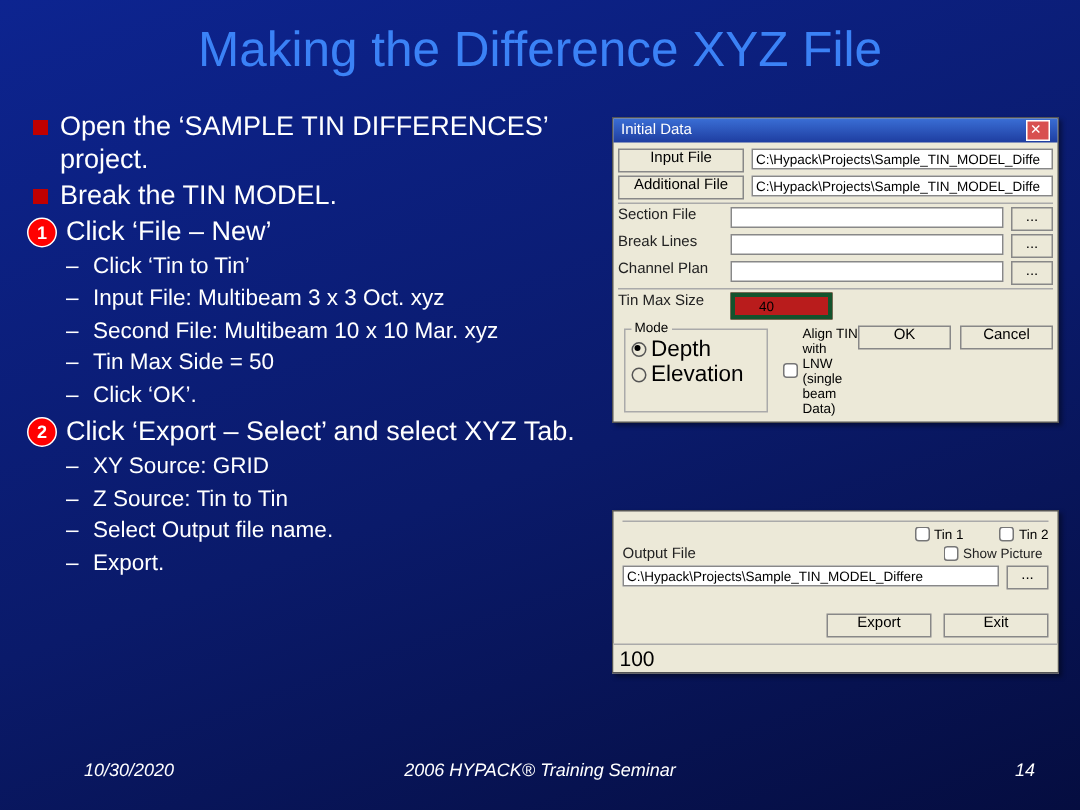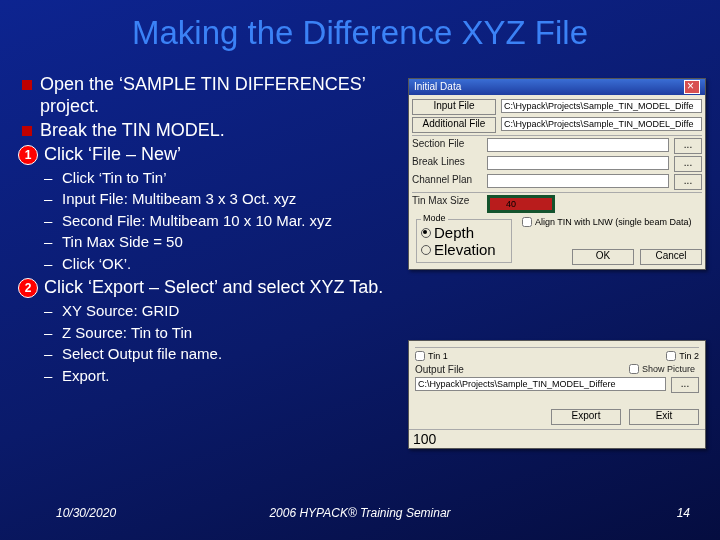--- a/index.html
+++ b/index.html
@@ -146,38 +146,38 @@
         <div style="position:absolute;top:-7px;left:4px;background:#ece9d8;padding:0 2px;font-size:9px">Mode</div>
         <div class="rad">
             <span class="dot on"></span>
             <span>Depth</span>
           </div>
         <div class="rad">
             <span class="dot"></span>
             <span>Elevation</span>
           </div>
       </div>
-      <div style="flex:1;display:flex;flex-direction:column;justify-content:space-between;padding:2px 0">
+      <div style="flex:1;display:flex;flex-direction:row;justify-content:space-between;padding:2px 0">
         <label class="chk">
             <input type="checkbox" style="">
             <span>Align TIN with LNW (single beam Data)</span>
           </label>
         <div style="display:flex;gap:6px;justify-content:flex-end">
           <div class="btn" style="min-width:48px">OK</div>
           <div class="btn" style="min-width:48px">Cancel</div>
         </div>
       </div>
     </div>
   </div>
 </div>
 
 <div class="win" style="left:408px;top:340px;width:296px">
   <div style="padding:4px 6px">
     <hr class="sep">
-    <div style="display:flex;justify-content:space-between;margin:3px 0">
+    <div style="display:flex;gap:24px;justify-content:flex-end;margin:3px 0">
       <label class="chk">
           <input type="checkbox" style="">
           <span>Tin 1</span>
         </label>
       <label class="chk">
           <input type="checkbox" style="">
           <span>Tin 2</span>
         </label>
     </div>
     <div class="field" style="justify-content:space-between">

